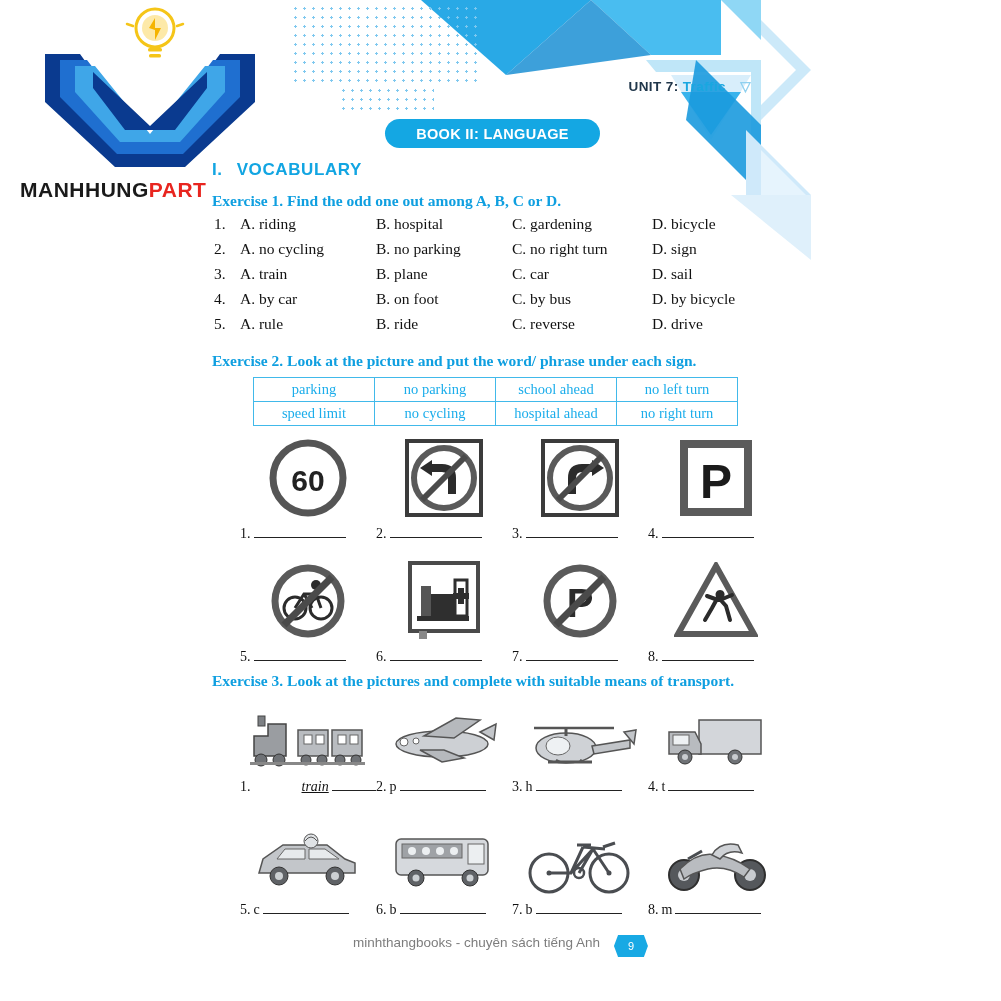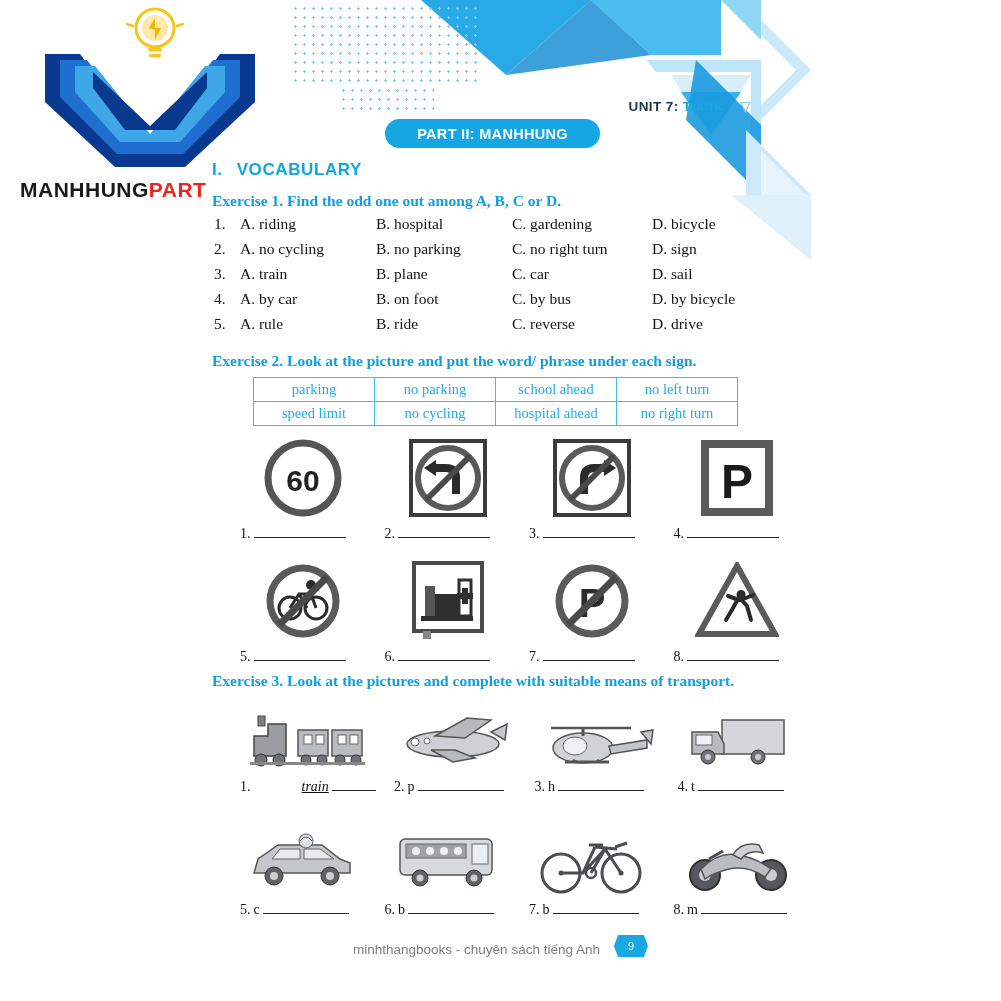--- a/index.html
+++ b/index.html
@@ -39,21 +39,21 @@
     color: #1a1a1a; white-space: nowrap;
   }
   .brand .red { color: #e8251f; }
 
   
   .page { position: absolute; left: 0; top: 0; width: 1001px; height: 1001px; }
 
   .unit-label {
     position: absolute; right: 250px; top: 78px;
     font-family: "Liberation Sans", sans-serif;
-    font-weight: bold; font-size: 13.5px; letter-spacing: .4px; color: #20364a; margin-top: 20px;
+    font-weight: bold; font-size: 13.5px; letter-spacing: .4px; color: #20364a;
   }
   .unit-label .topic { color: #19a7e0; }
 
   .part-banner {
     position: absolute; left: 385px; top: 119px;
     width: 215px; height: 29px; border-radius: 15px;
     background: #14a7e3; color: #fff;
     font-family: "Liberation Sans", sans-serif; font-weight: bold;
     font-size: 14.5px; letter-spacing: .3px;
     display: flex; align-items: center; justify-content: center;
@@ -94,42 +94,42 @@
   .wordbank td {
     border: 1px solid #41b9ea;
     width: 121px; height: 24px;
     text-align: center;
     font-family: "Liberation Serif", serif;
     font-size: 14.5px; color: #1badeb;
   }
 
   
   .signs { position: absolute; left: 240px; top: 437px; width: 560px; }
-  .signrow { display: flex; gap: 18px; }
+  .signrow { display: flex; }
   .signcell { width: 136px; }
   .signbox { height: 82px; display: flex; align-items: center; justify-content: center; }
   .answerline {
     font-size: 14px; color: #111; display: flex; align-items: baseline; gap: 3px;
     margin-top: 6px; font-family: "Liberation Serif", serif;
   }
   .answerline .blank {
     display: inline-block; border-bottom: 1px solid #222;
     width: 92px; height: 13px;
   }
   .answerline .blank.short { width: 86px; }
   .answerline .ans { font-style: italic; text-decoration: underline; padding-left: 48px; }
 
   
   .ex3 { position: absolute; left: 240px; top: 694px; width: 560px; }
   .picbox { height: 78px; display: flex; align-items: flex-end; justify-content: center; }
 
   
   .footer {
     position: absolute; left: 0; right: 0; bottom: 44px;
-    display: flex; align-items: flex-end; justify-content: center; gap: 14px;
+    display: flex; align-items: flex-start; justify-content: center; gap: 14px;
   }
   .footer-text {
     font-family: "Liberation Sans", sans-serif;
     font-size: 13.5px; color: #7d7d7d;
   }
   .pagebadge {
     width: 34px; height: 22px; background: #18a9e4; color: #fff;
     display: flex; align-items: center; justify-content: center;
     font-family: "Liberation Sans", sans-serif; font-size: 11px;
     clip-path: polygon(12% 0, 88% 0, 100% 50%, 88% 100%, 12% 100%, 0 50%);
@@ -179,21 +179,21 @@
 </div>
 
 <div class="page">
 
   <div class="unit-label">
     <span>UNIT 7:</span>
     <span class="topic">Traffic</span>
     <span style="display:inline-block;margin-left:10px;color:#8fd0ef;">▽</span>
   </div>
 
-  <div class="part-banner">PART II: MANHHUNG</div>
+  <div class="part-banner">BOOK II: LANGUAGE</div>
 
   <div class="sec-title">
     <span class="num">I.</span><span>VOCABULARY</span>
   </div>
 
   <div class="ex-head" id="ex1-head">Exercise 1. Find the odd one out among A, B, C or D.</div>
   <div class="ex1">
     <div class="row">
       <span class="n">1.</span>
       <span class="opt o1">A. riding</span>

